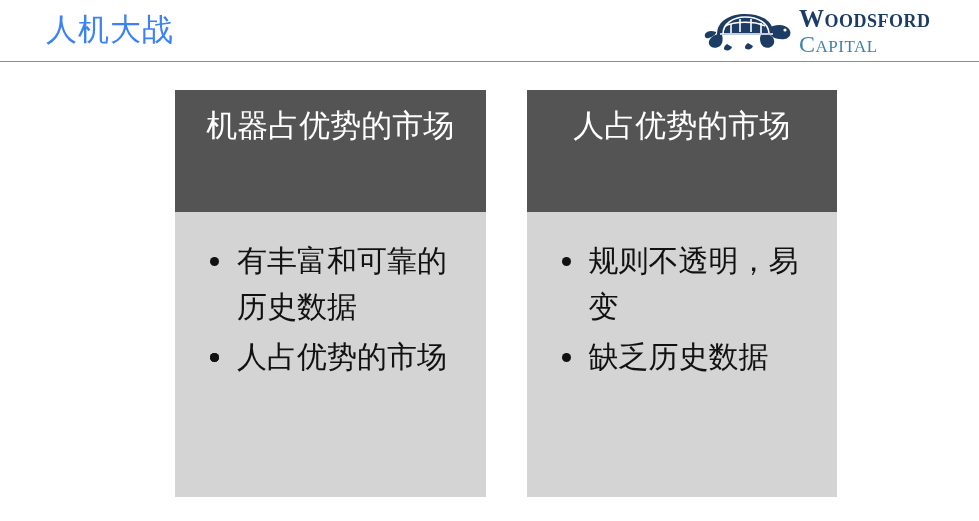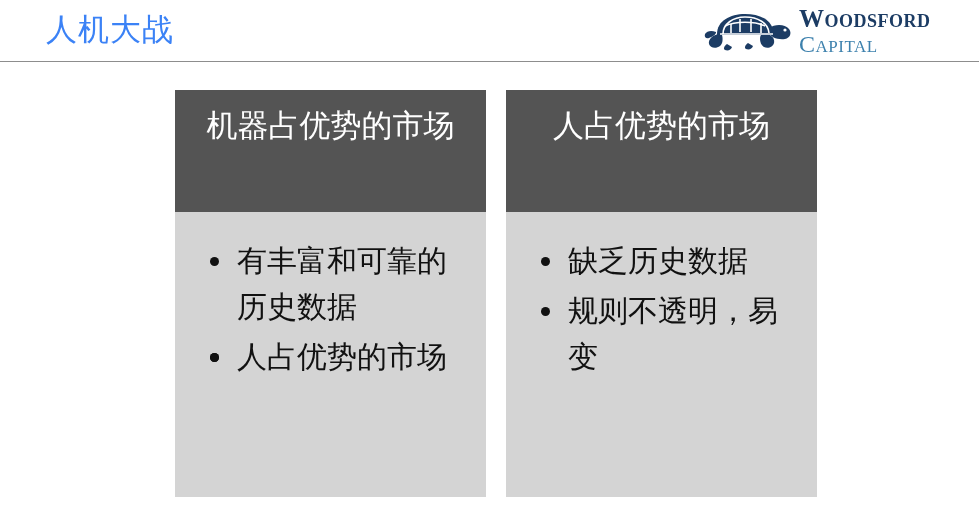--- a/index.html
+++ b/index.html
@@ -91,21 +91,21 @@
   }
 
   
   .columns {
     position: absolute;
     left: 175px;
     top: 90px;
     width: 662px;
     height: 407px;
     display: flex;
-    gap: 20px;
+    gap: 41px;
   }
 
   .column {
     width: 311px;
     display: flex;
     flex-direction: column;
   }
 
   .col-header {
     background: #545454;
@@ -218,24 +218,24 @@
         </ul>
       </div>
     </div>
 
     <div class="column">
       <div class="col-header">人占优势的市场</div>
       <div class="col-body">
         <ul class="bullet-list">
           <li class="bullet-item">
             <span class="bullet-dot"></span>
+            <span>规则不透明，易变</span>
+          </li>
+          <li class="bullet-item">
+            <span class="bullet-dot"></span>
             <span>缺乏历史数据</span>
-          </li>
-          <li class="bullet-item">
-            <span class="bullet-dot"></span>
-            <span>规则不透明，易变</span>
           </li>
         </ul>
       </div>
     </div>
 
   </div>
 </div>
 
 </body></html>

